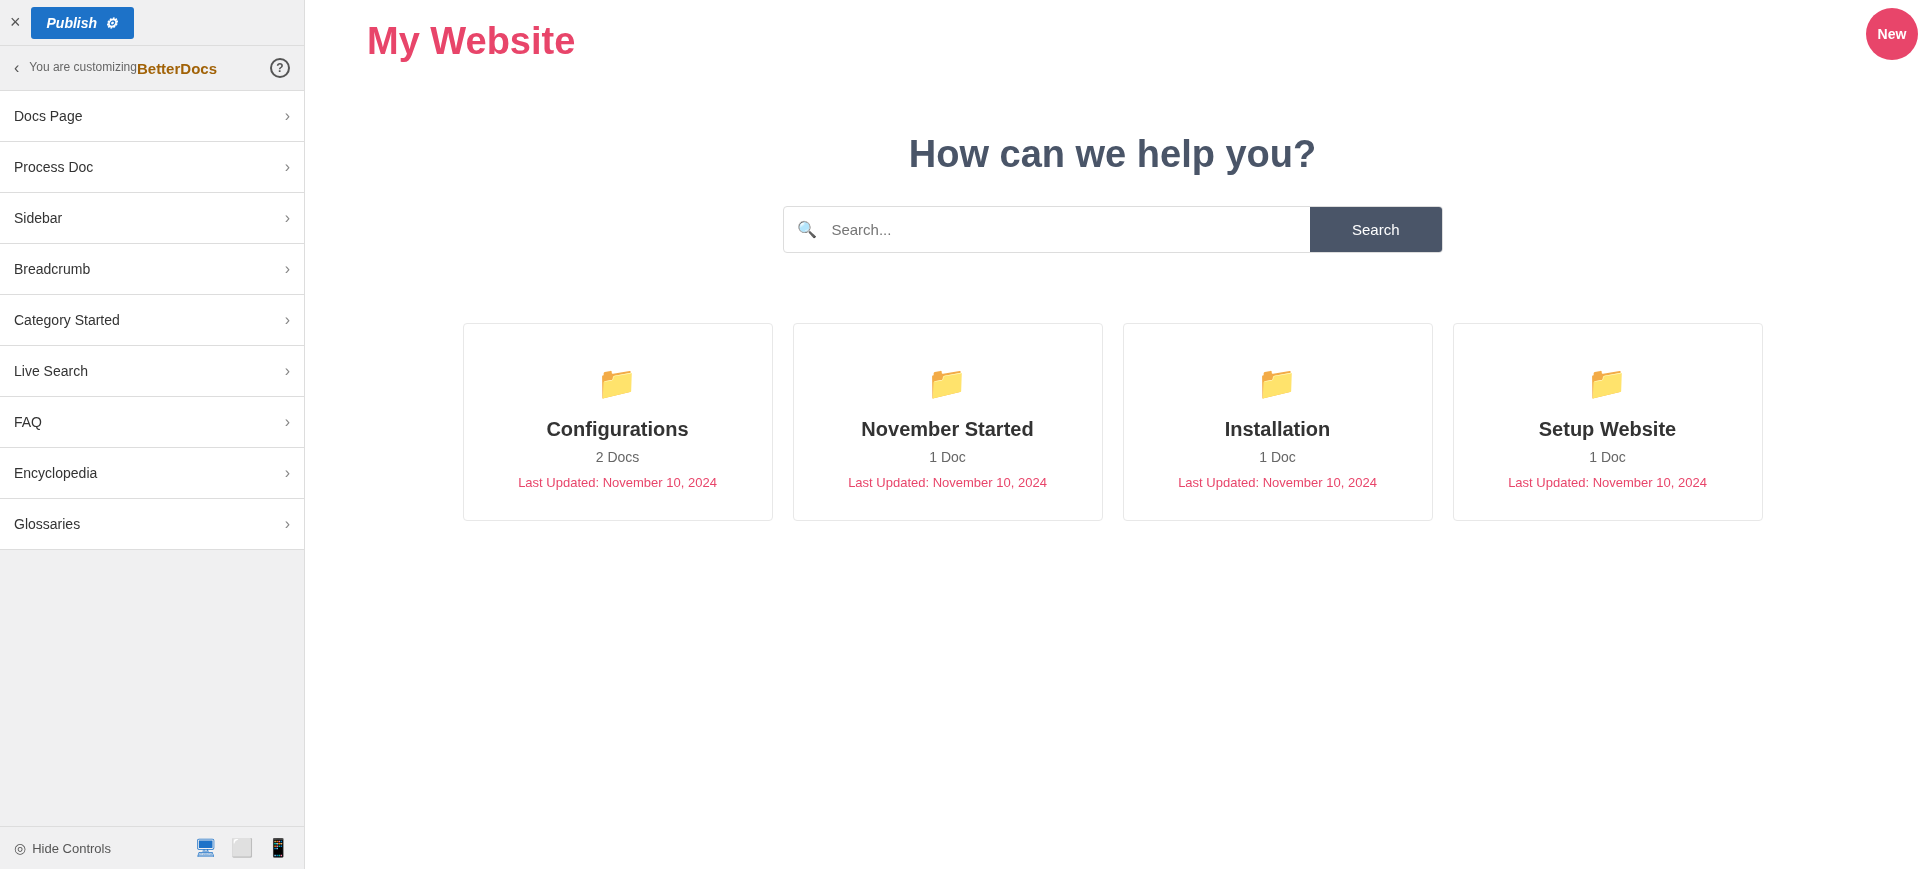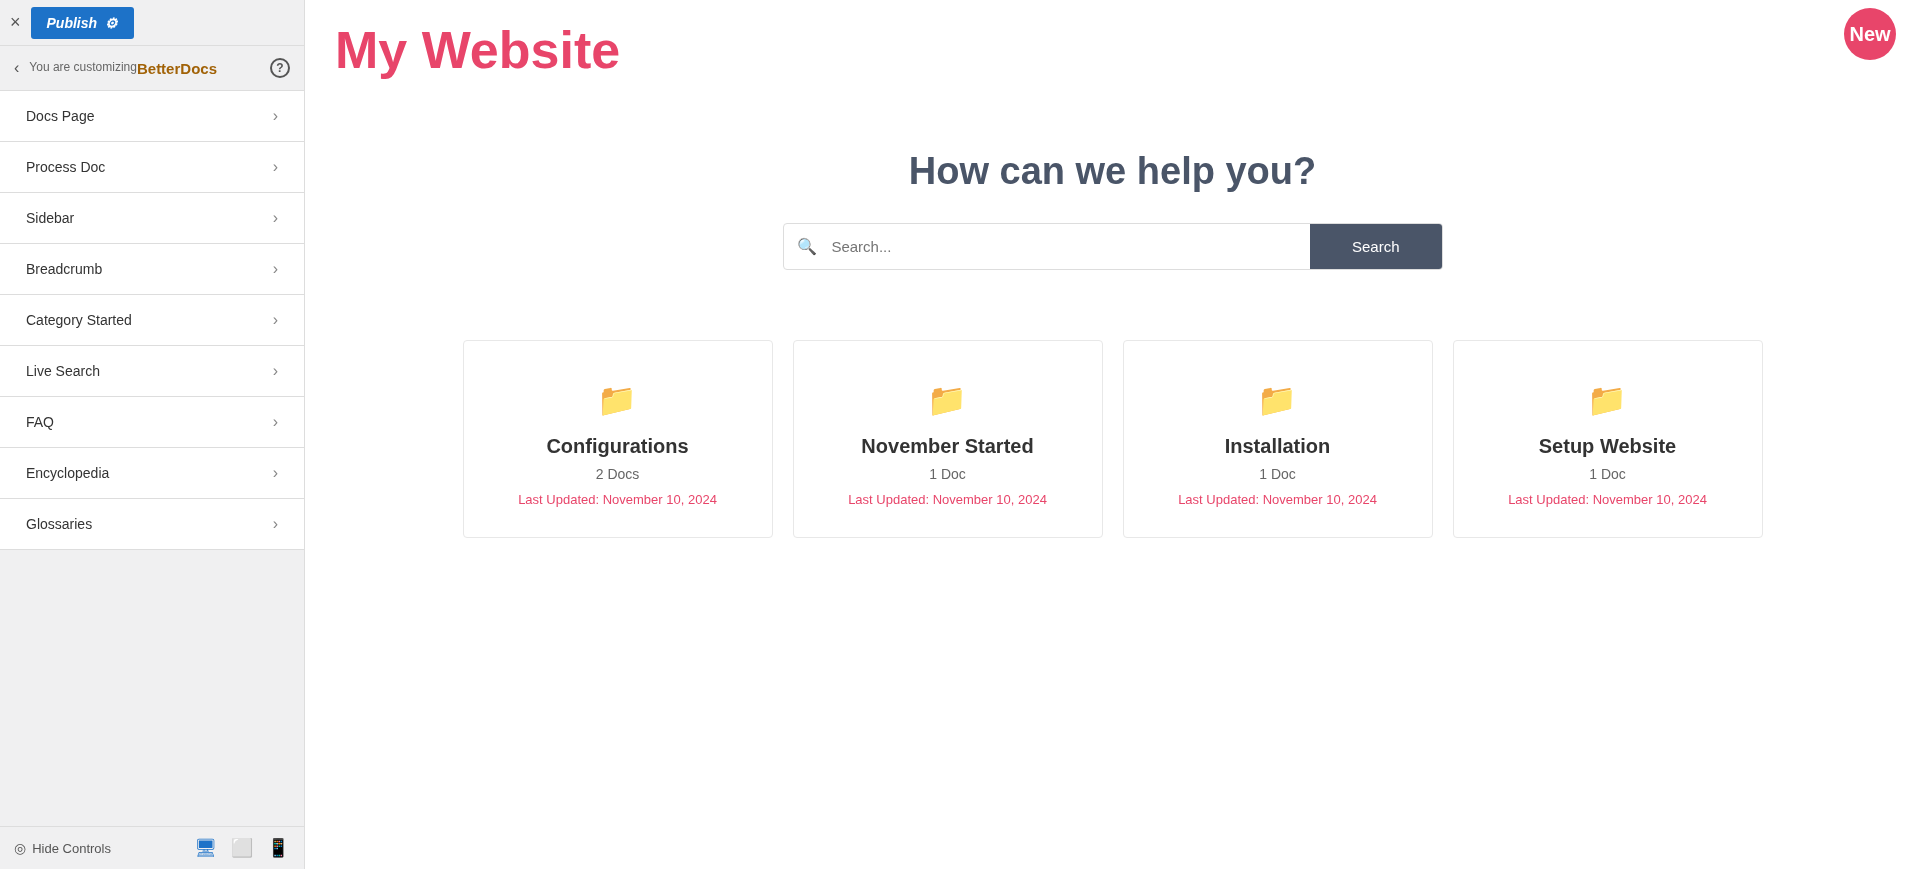--- a/index.html
+++ b/index.html
@@ -100,21 +100,21 @@
     #sidebar-nav {
       flex: 1;
       overflow-y: auto;
       background: #f0f0f1;
     }
 
     .nav-item {
       display: flex;
       align-items: center;
       justify-content: space-between;
-      padding: 16px 26px;
+      padding: 16px 14px;
       border-bottom: 1px solid #ddd;
       cursor: pointer;
       background: white;
       font-size: 14px;
       color: #333;
     }
 
     .nav-item .chevron-right-icon {
       color: #888;
       font-size: 16px;
@@ -164,23 +164,24 @@
       background: white;
       overflow-y: auto;
       position: relative;
     }
 
     #site-header {
       padding: 20px 30px;
     }
 
     #site-title {
-      font-size: 52px;
+      font-size: 38px;
       font-weight: 700;
       color: #e8456a;
+      margin-left: 32px;
     }
 
     #hero-section {
       text-align: center;
       padding: 50px 20px 40px;
     }
 
     #hero-title {
       font-size: 38px;
       color: #4a5568;
@@ -265,30 +266,30 @@
 
     .doc-card-updated {
       font-size: 13px;
       color: #e8456a;
     }
 
     
     #new-badge {
       position: fixed;
       top: 8px;
-      right: 24px;
+      right: 2px;
       background: #e8456a;
       color: white;
       border-radius: 50%;
       width: 52px;
       height: 52px;
       display: flex;
       align-items: center;
       justify-content: center;
-      font-size: 20px;
+      font-size: 14px;
       font-weight: 700;
       cursor: pointer;
       z-index: 100;
     }
   </style>
 </head>
 <body>
 
 <div id="sidebar">
 

